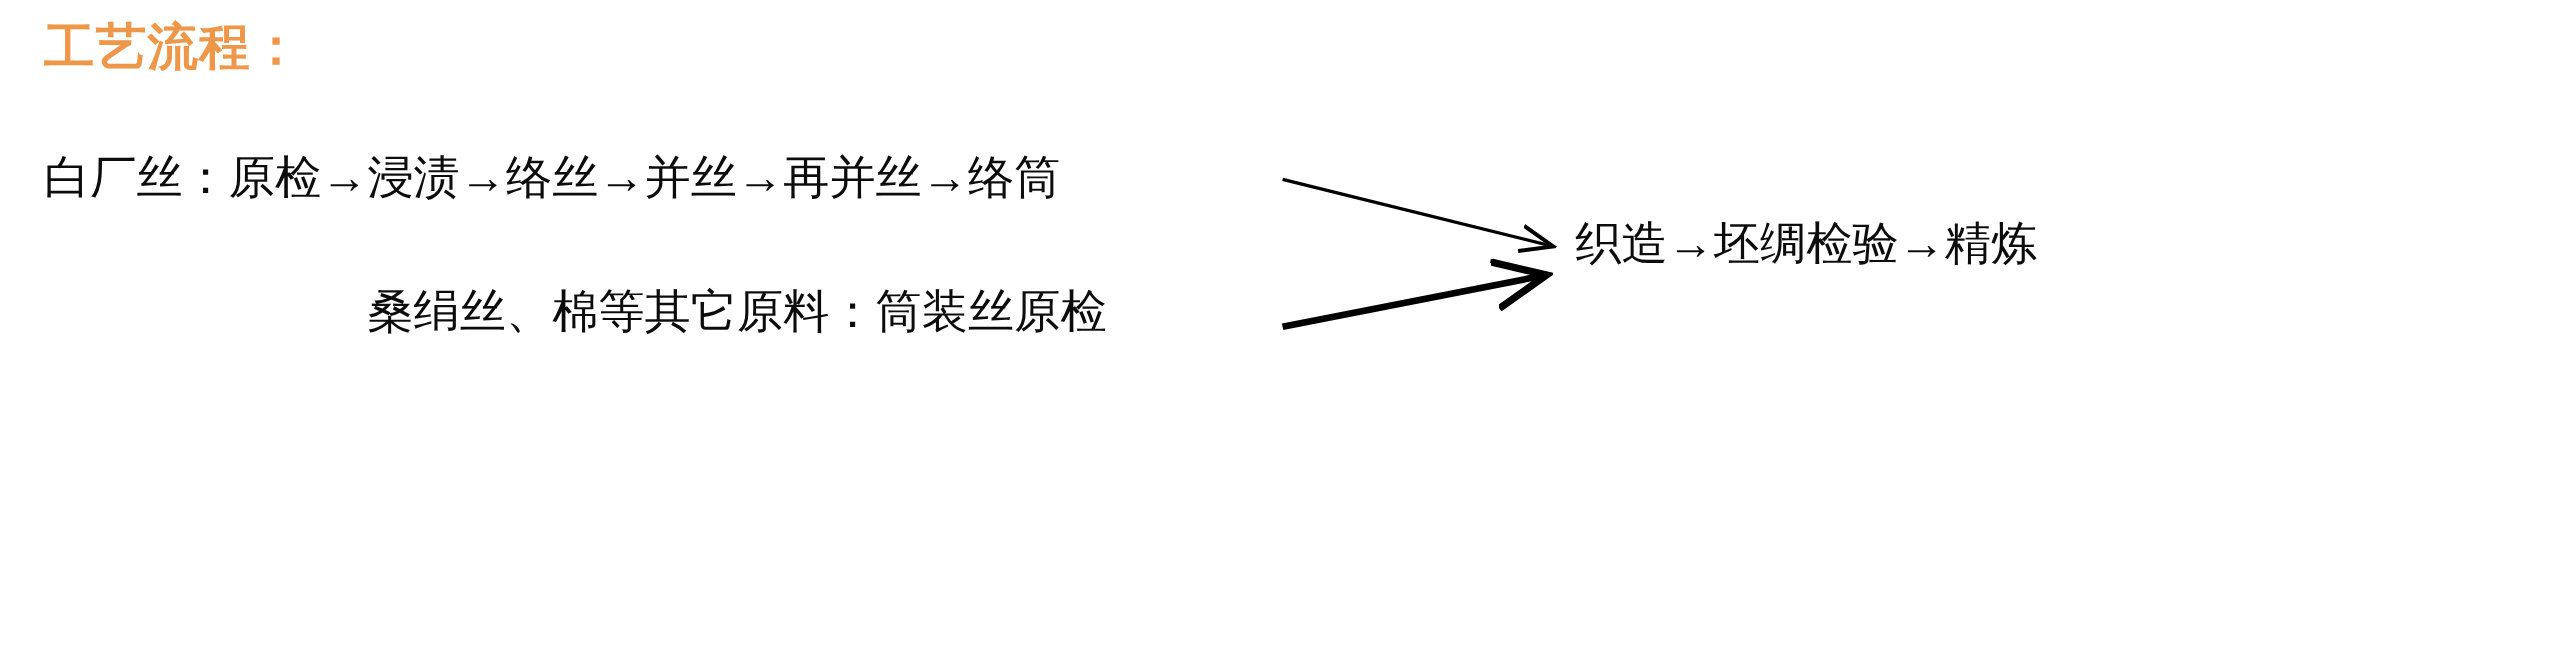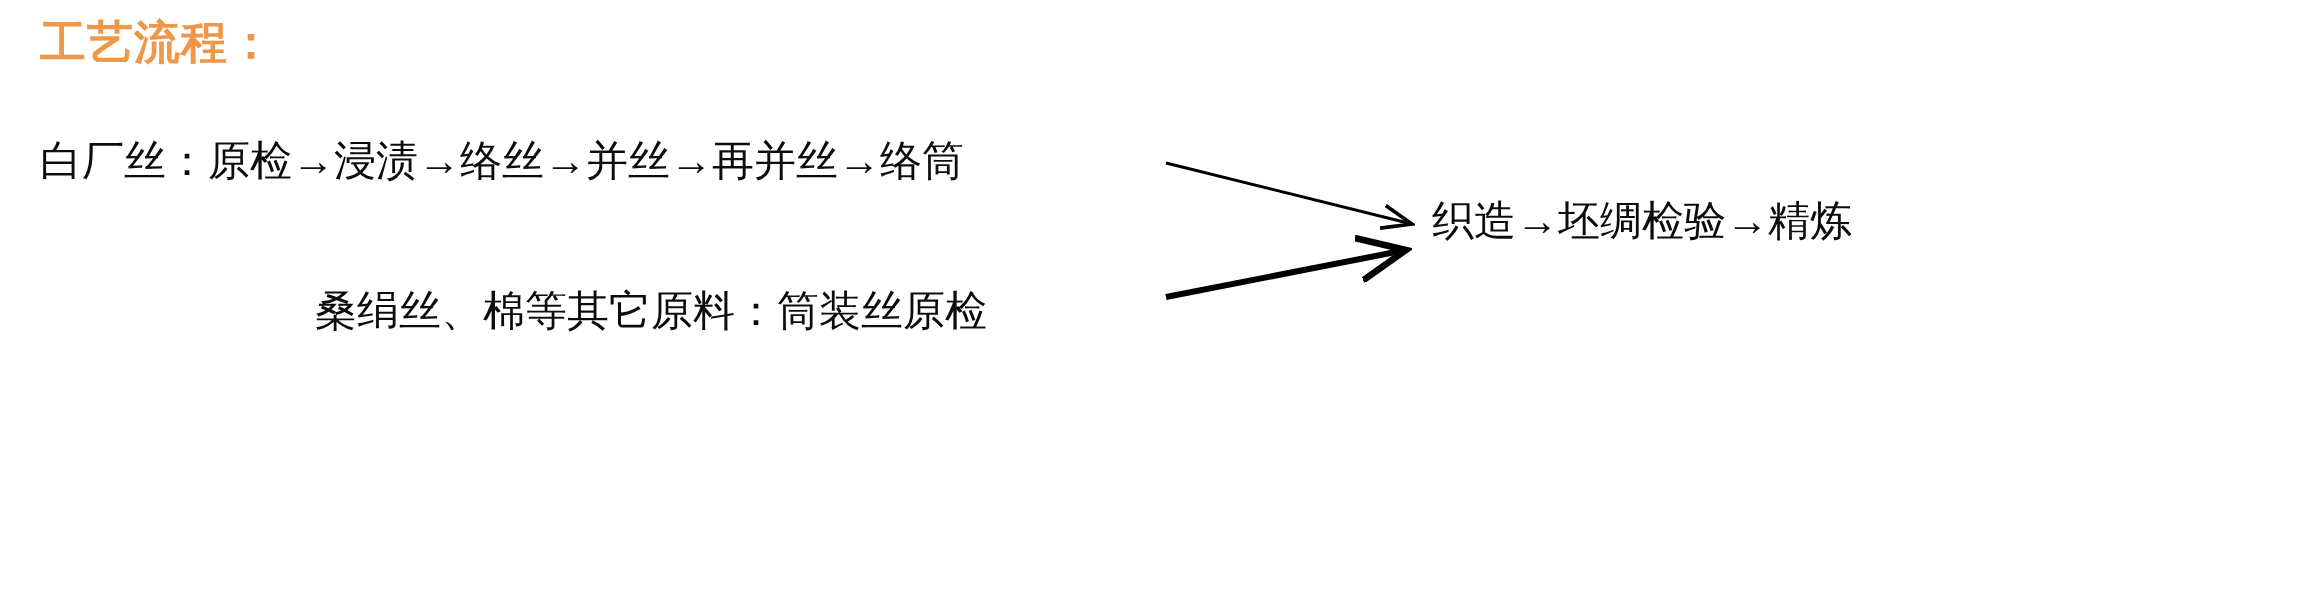--- a/index.html
+++ b/index.html
@@ -33,21 +33,21 @@
 
   
   .flow-line {
     font-size: 42px;
     color: #0c0c0c;
     white-space: nowrap;
     line-height: 1.2;
     font-weight: normal;
   }
   #line-white-silk   { left: 40px;   top: 136px; }
-  #line-other-mats   { left: 315px;  top: 258px; margin-top: 28px; }
+  #line-other-mats   { left: 334px;  top: 258px; }
   #line-weave        { left: 1432px; top: 196px; }
   #line-finishing    { left: 222px;  top: 378px; }
 
   
   #arrows {
     left: 0;
     top: 0;
     width: 2323px;
     height: 602px;
     pointer-events: none;

